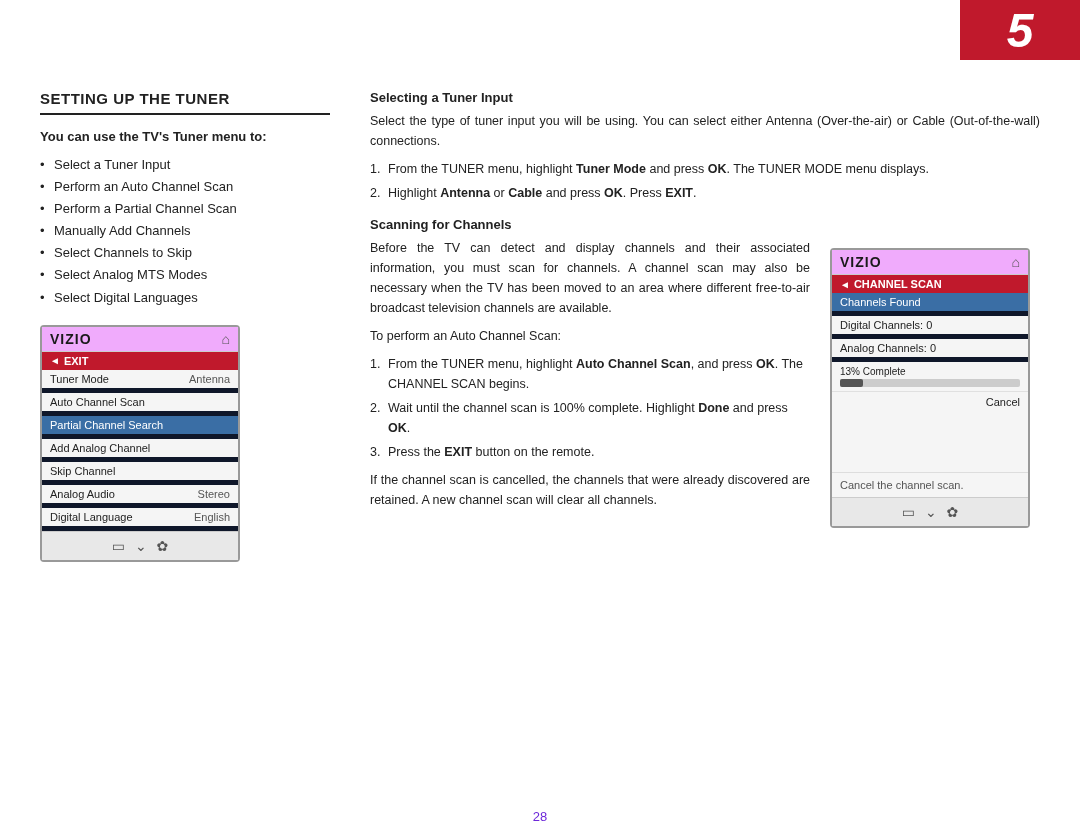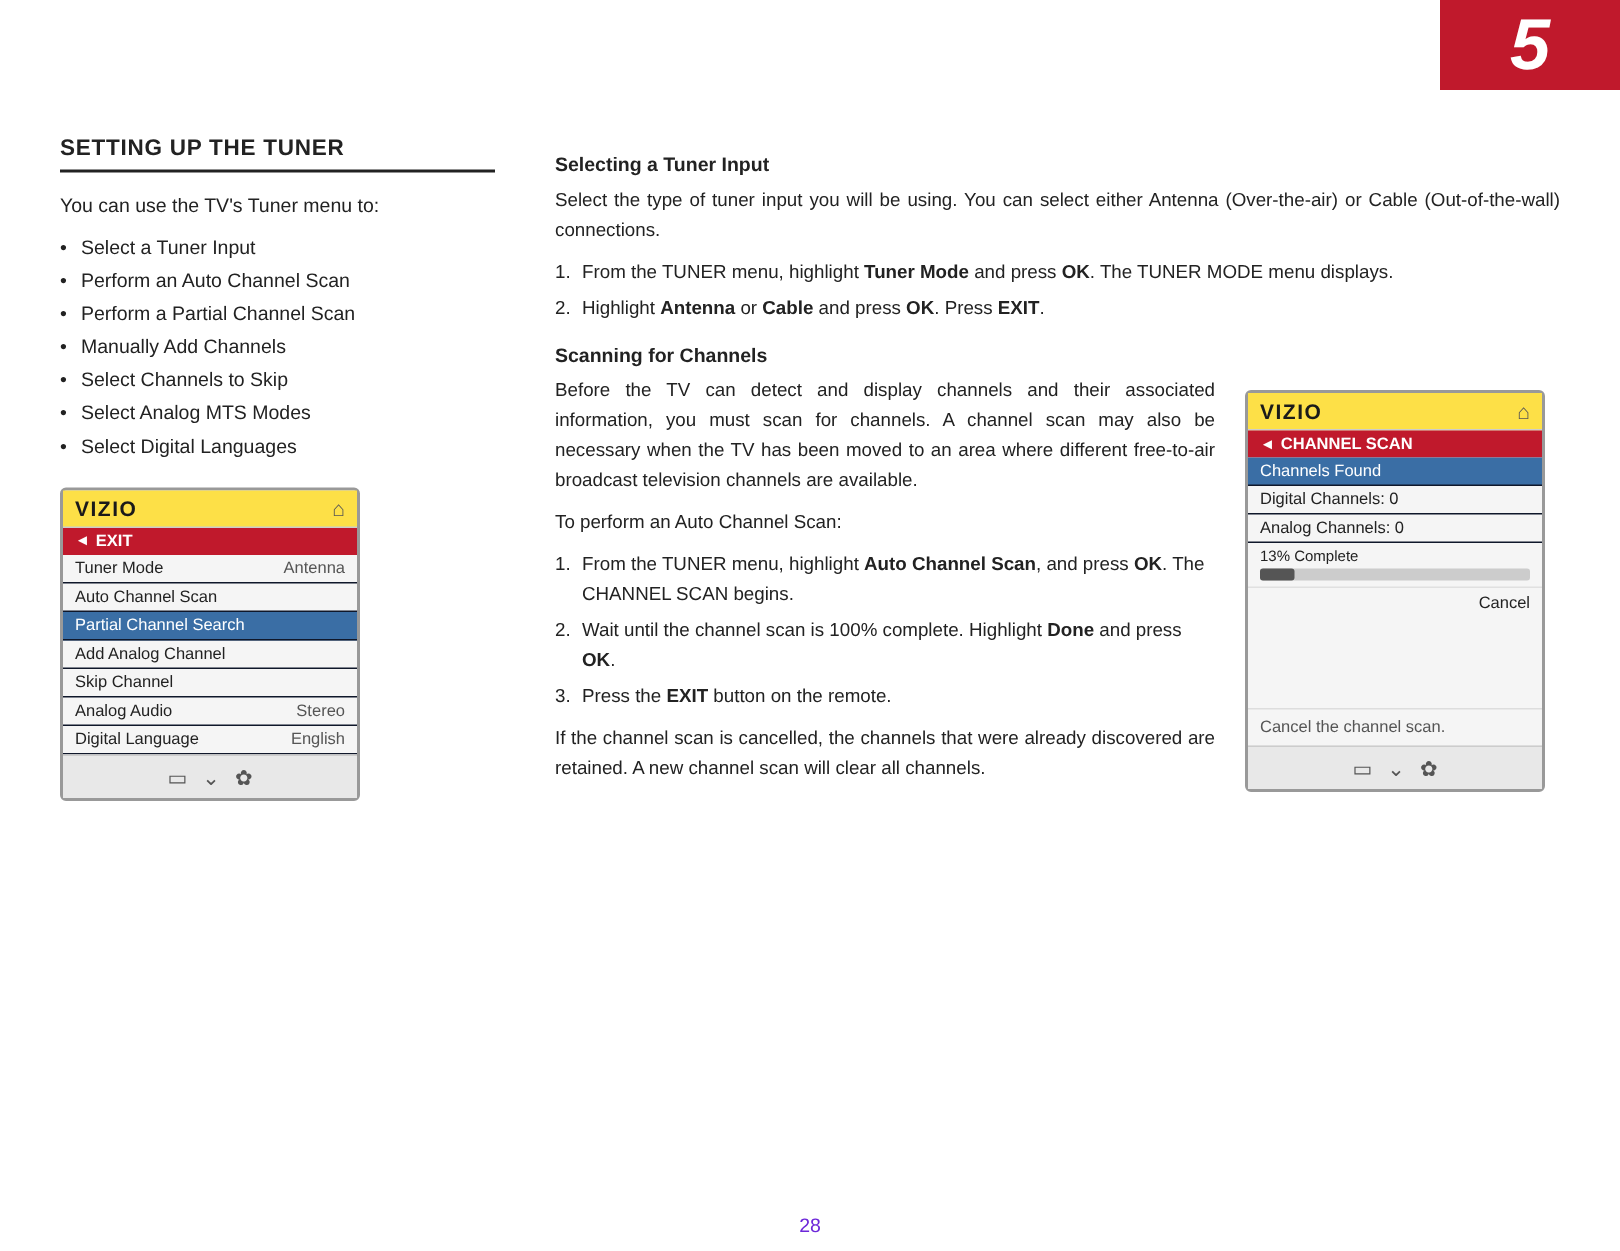--- a/index.html
+++ b/index.html
@@ -61,20 +61,21 @@
       text-transform: uppercase;
       letter-spacing: 0.5px;
       border-bottom: 2px solid #222;
       padding-bottom: 6px;
       margin-bottom: 14px;
     }
 
     .intro-text {
       font-size: 13px;
       margin-bottom: 10px;
+      font-weight: bold;
     }
 
     .bullet-list {
       list-style: none;
       padding: 0;
       margin-bottom: 16px;
     }
     .bullet-list li {
       font-size: 13px;
       line-height: 1.7;
@@ -90,21 +91,21 @@
     
     .tv-mockup {
       border: 2px solid #999;
       border-radius: 4px;
       background: #f5f5f5;
       padding: 0;
       width: 200px;
       margin-top: 10px;
     }
     .tv-header {
-      background: #fde047;
+      background: #f0abfc;
       padding: 4px 8px;
       display: flex;
       align-items: center;
       justify-content: space-between;
       border-bottom: 1px solid #ccc;
     }
     .tv-logo {
       font-size: 14px;
       font-weight: 900;
       letter-spacing: 1px;
@@ -123,21 +124,21 @@
       display: flex;
       align-items: center;
       gap: 4px;
     }
     .tv-menu-back {
       font-size: 10px;
     }
     .tv-menu-item {
       padding: 3px 8px;
       font-size: 11px;
-      border-bottom: 1px solid #0f172a;
+      border-bottom: 5px solid #0f172a;
       display: flex;
       justify-content: space-between;
       align-items: center;
     }
     .tv-menu-item.highlighted {
       background: #3a6ea5;
       color: white;
     }
     .tv-menu-item .value {
       color: #555;
@@ -158,21 +159,21 @@
     }
 
     
     .sub-heading {
       font-size: 13px;
       font-weight: bold;
       margin-bottom: 6px;
       margin-top: 14px;
     }
     .sub-heading:first-child {
-      margin-top: 12px;
+      margin-top: 0;
     }
 
     .body-text {
       font-size: 12.5px;
       line-height: 1.6;
       text-align: justify;
       margin-bottom: 8px;
     }
 
     .numbered-list {

